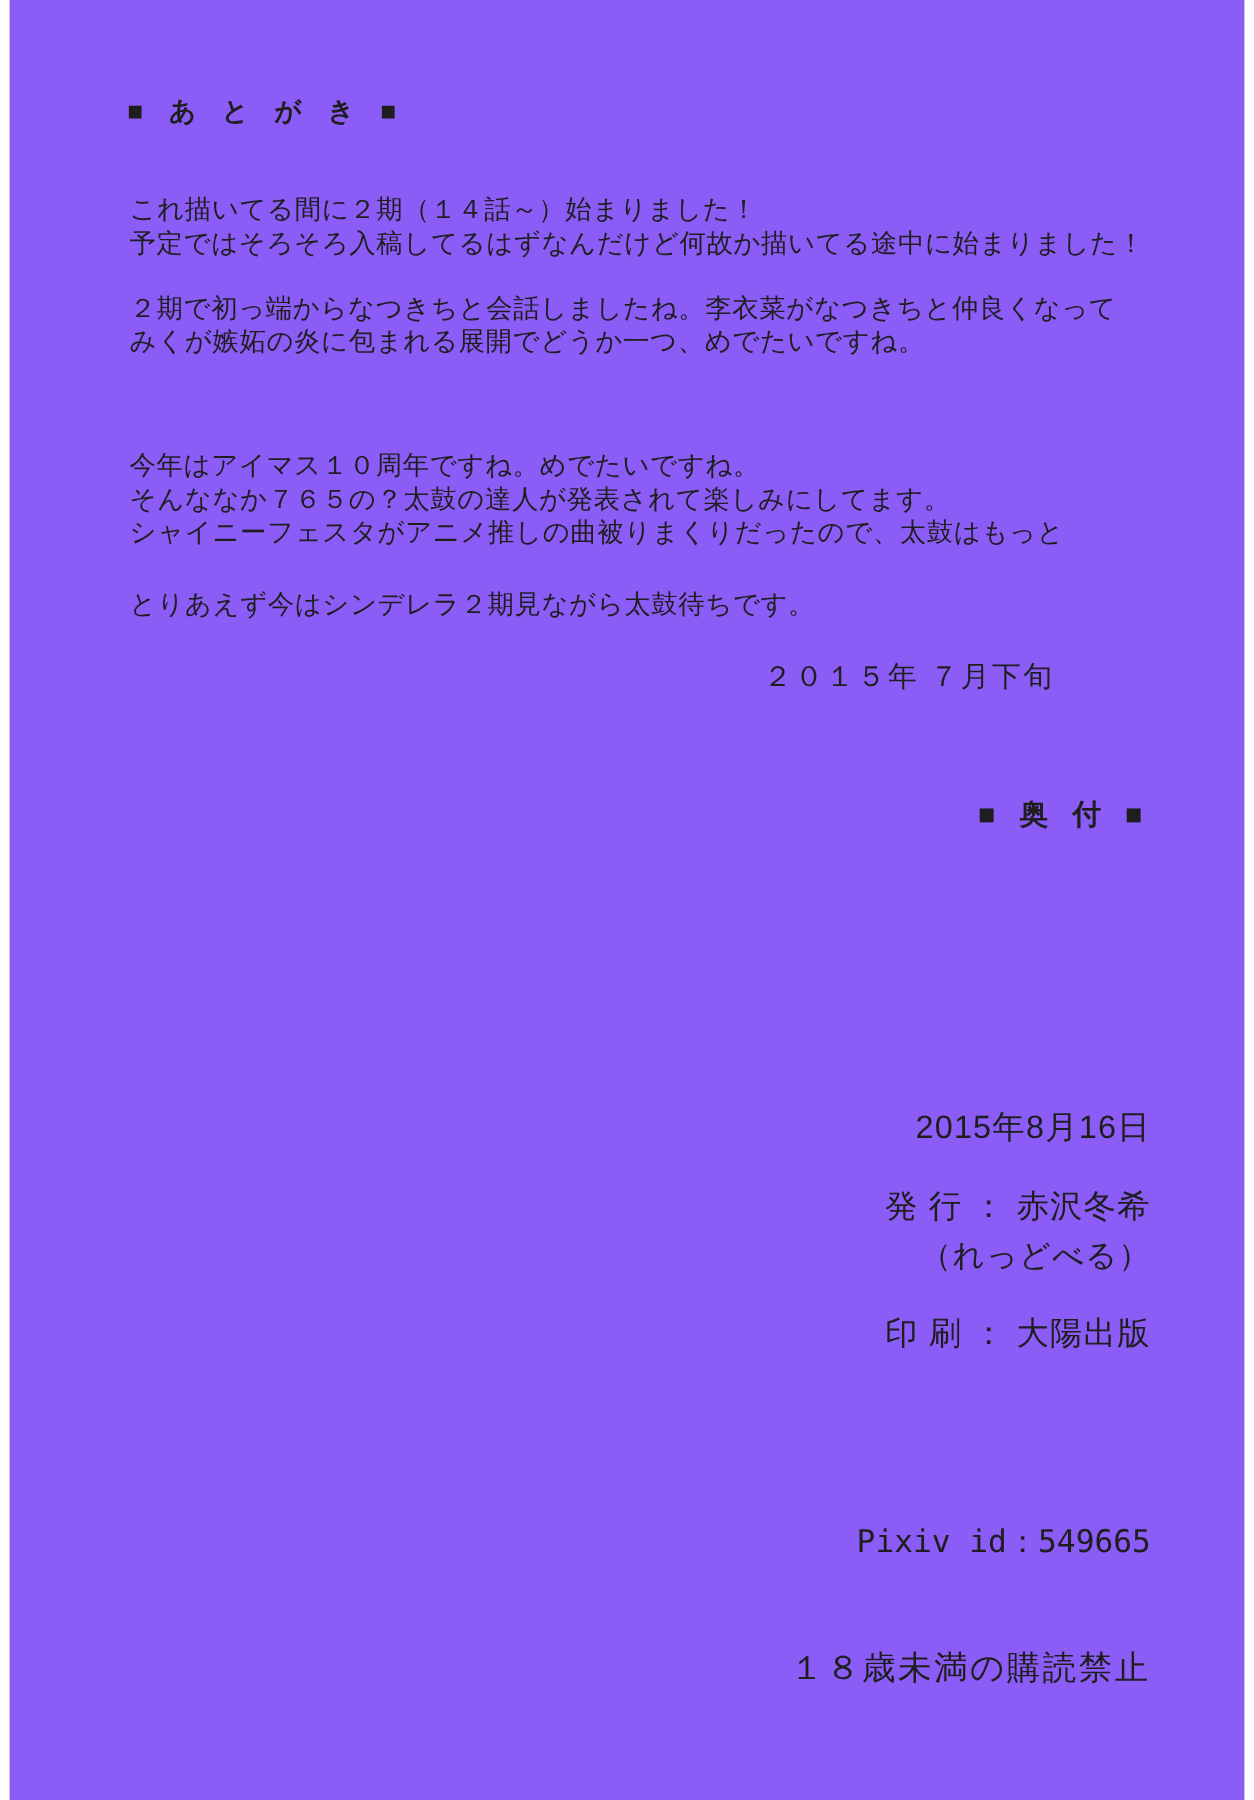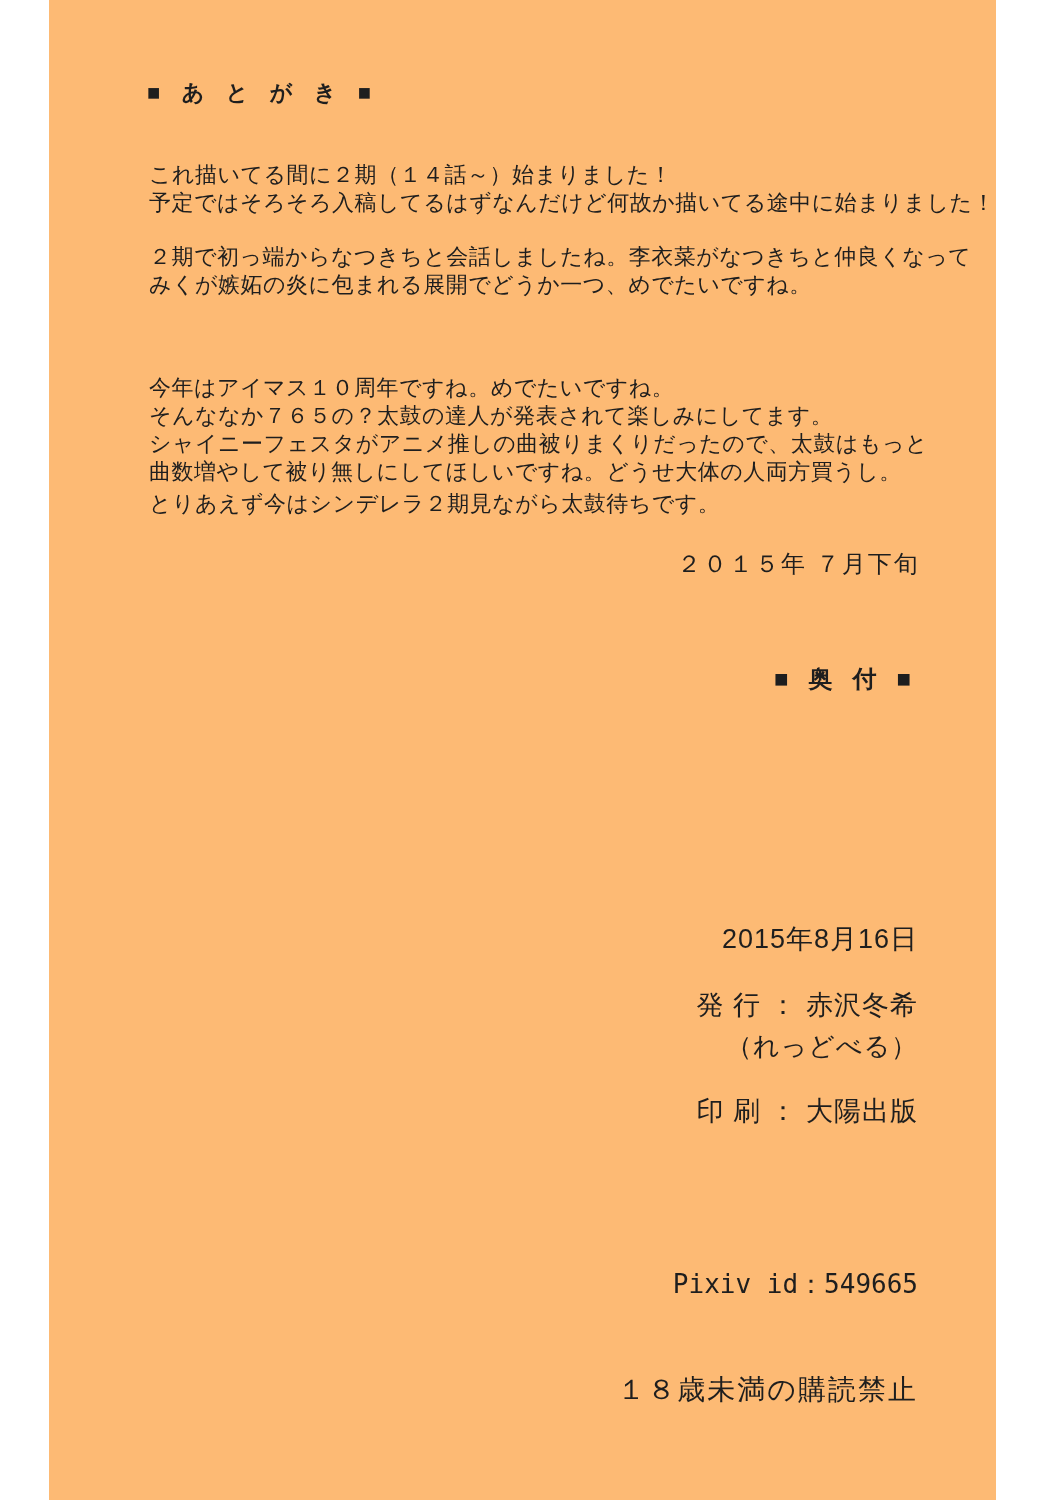--- a/index.html
+++ b/index.html
@@ -1,23 +1,23 @@
 <!DOCTYPE html>
 <html><head>
 <meta charset="utf-8">
 <style>
   html, body { margin: 0; padding: 0; }
   body { background: #ffffff; }
 
   .page {
     position: relative;
-    width: 947px;
+    width: 1029px;
     height: 1500px;
     margin: 0 auto;
-    background: #fdba74;
+    background: #8b5cf6;
     color: #1e1e1e;
     overflow: hidden;
     font-family: "Liberation Sans", "DejaVu Sans", sans-serif;
   }
 
   .abs { position: absolute; }
   .right { right: 78px; text-align: left; }
 
   .afterword-header {
     left: 98px; top: 78px;
@@ -83,21 +83,20 @@
 
   <div class="abs body-par p2">
     <div>２期で初っ端からなつきちと会話しましたね。李衣菜がなつきちと仲良くなって</div>
     <div>みくが嫉妬の炎に包まれる展開でどうか一つ、めでたいですね。</div>
   </div>
 
   <div class="abs body-par p3">
     <div>今年はアイマス１０周年ですね。めでたいですね。</div>
     <div>そんななか７６５の？太鼓の達人が発表されて楽しみにしてます。</div>
     <div>シャイニーフェスタがアニメ推しの曲被りまくりだったので、太鼓はもっと</div>
-    <div>曲数増やして被り無しにしてほしいですね。どうせ大体の人両方買うし。</div>
   </div>
 
   <div class="abs body-par p4">
     <div>とりあえず今はシンデレラ２期見ながら太鼓待ちです。</div>
   </div>
 
   <div class="abs afterword-date">２０１５年 ７月下旬</div>
 
   <div class="abs right okuzuke-header">■ 奥 付 ■</div>
 

